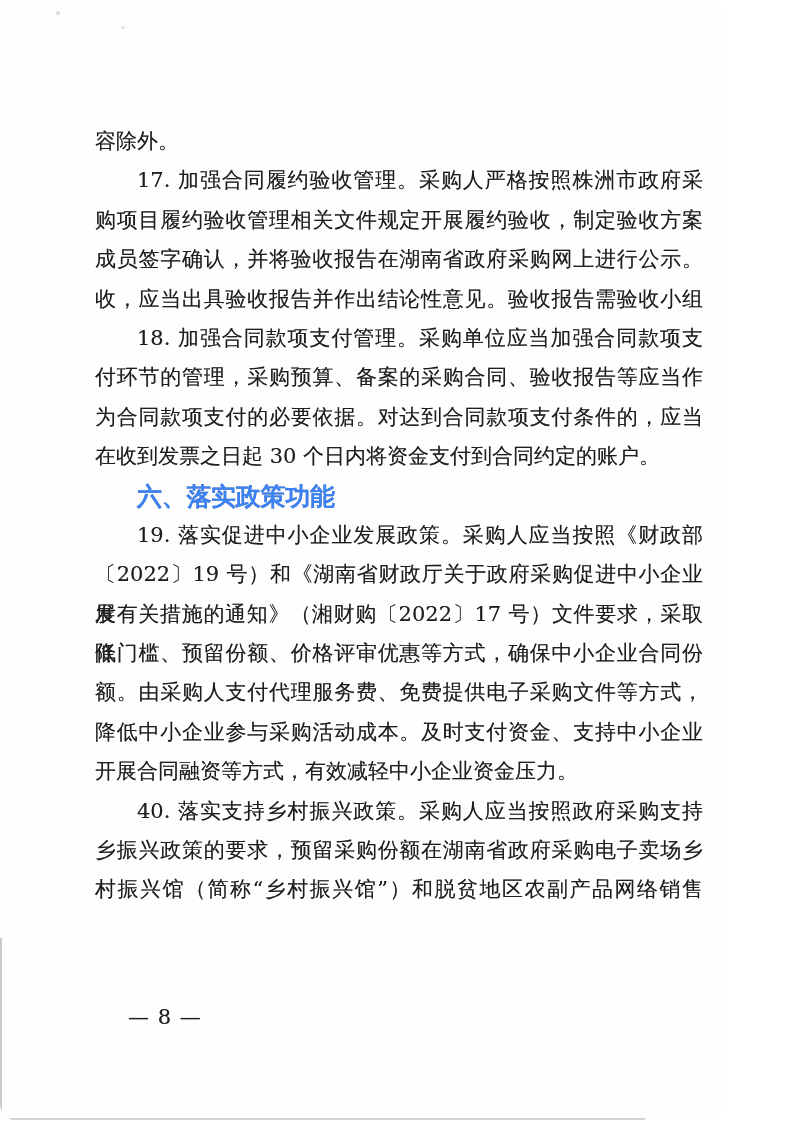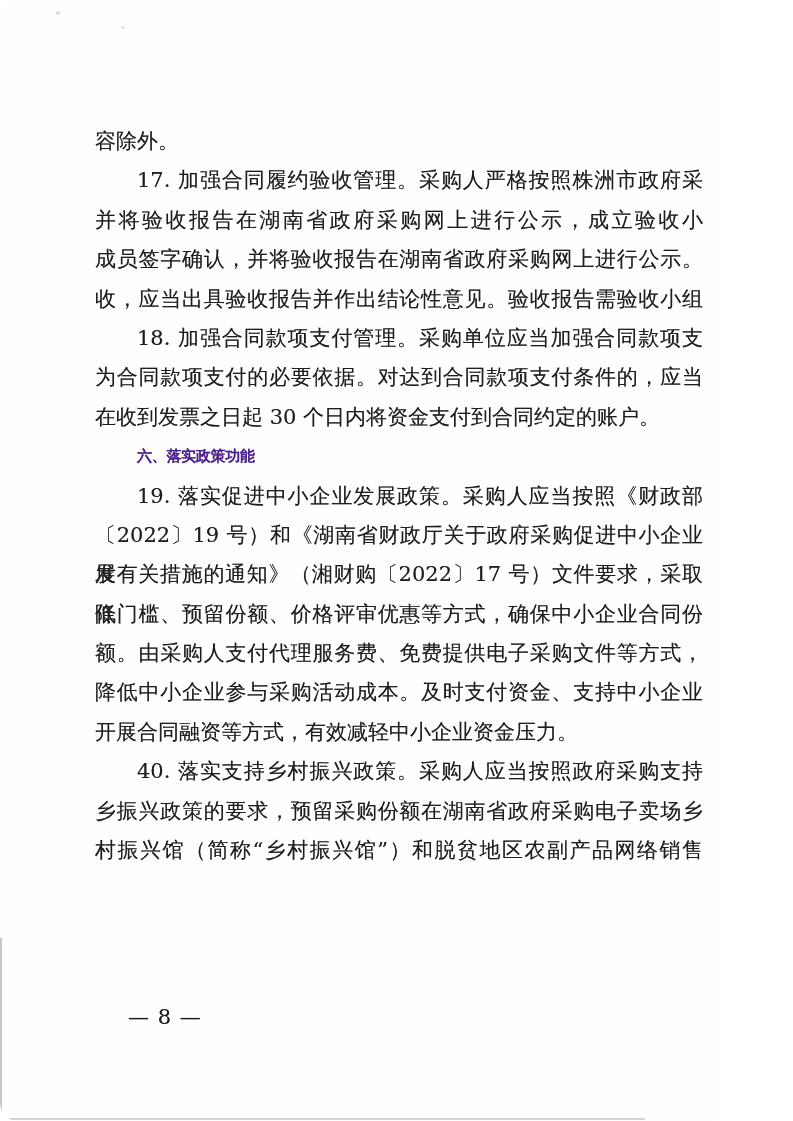--- a/index.html
+++ b/index.html
@@ -39,25 +39,25 @@
   .indent {
     padding-left: 42px;
   }
   .end {
     text-align: left;
     text-align-last: left;
   }
   .heading {
     font-family: Liberation Serif, serif;
     font-weight: 700;
-    font-size: 15px;
+    font-size: 25px;
     letter-spacing: -0.3px;
     text-align: left;
     text-align-last: left;
-    color: #4c1d95;
+    color: #3b82f6;
   }
   .page-number {
     position: absolute;
     left: 128px;
     top: 1001px;
     height: 32px;
     line-height: 32px;
     font-size: 21px;
     color: #1e1e1e;
     letter-spacing: 1px;
@@ -103,24 +103,25 @@
 <body>
 
 <div class="page">
 
   <div class="speck speck-a"></div>
   <div class="speck speck-b"></div>
 
   <div class="body-text">
     <div class="ln end">容除外。</div>
     <div class="ln fill indent">17. 加强合同履约验收管理。采购人严格按照株洲市政府采</div>
-    <div class="ln fill">并将验收报告在湖南省政府采购网上进行公示，成立验收小</div>
+    <div class="ln fill">购项目履约验收管理相关文件规定开展履约验收，制定验收方案</div>
     <div class="ln fill">成员签字确认，并将验收报告在湖南省政府采购网上进行公示。</div>
     <div class="ln fill">收，应当出具验收报告并作出结论性意见。验收报告需验收小组</div>
     <div class="ln fill indent">18. 加强合同款项支付管理。采购单位应当加强合同款项支</div>
+    <div class="ln fill">付环节的管理，采购预算、备案的采购合同、验收报告等应当作</div>
     <div class="ln fill">为合同款项支付的必要依据。对达到合同款项支付条件的，应当</div>
     <div class="ln end">在收到发票之日起 30 个日内将资金支付到合同约定的账户。</div>
     <div class="ln heading indent">六、落实政策功能</div>
     <div class="ln fill indent">19. 落实促进中小企业发展政策。采购人应当按照《财政部</div>
     <div class="ln fill">〔2022〕19 号）和《湖南省财政厅关于政府采购促进中小企业发</div>
     <div class="ln fill">展有关措施的通知》（湘财购〔2022〕17 号）文件要求，采取降</div>
     <div class="ln fill">低门槛、预留份额、价格评审优惠等方式，确保中小企业合同份</div>
     <div class="ln fill">额。由采购人支付代理服务费、免费提供电子采购文件等方式，</div>
     <div class="ln fill">降低中小企业参与采购活动成本。及时支付资金、支持中小企业</div>
     <div class="ln end">开展合同融资等方式，有效减轻中小企业资金压力。</div>

